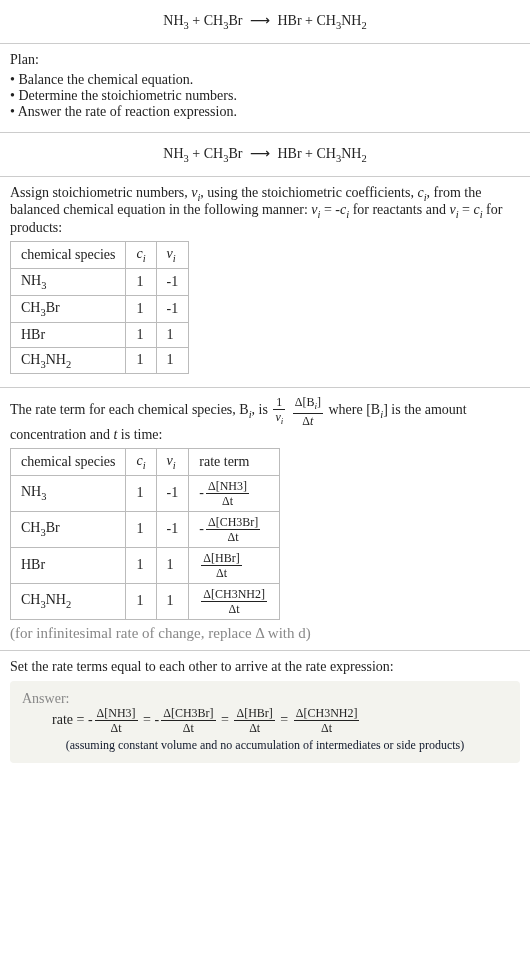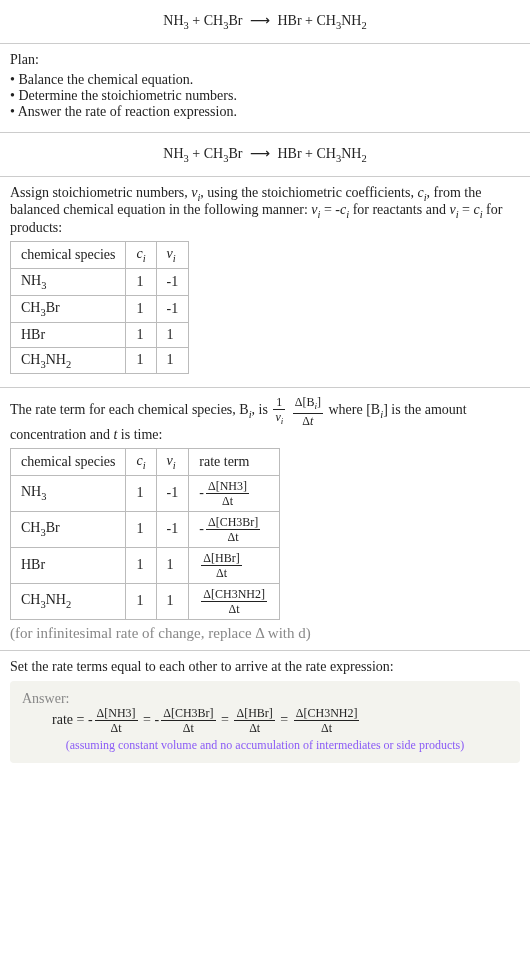--- a/index.html
+++ b/index.html
@@ -53,21 +53,21 @@
   .answer-box {
     background: #f3f3ee;
     border-radius: 4px;
     padding: 10px 12px;
     margin-top: 6px;
   }
   .answer-box .label {
     color: #888;
   }
   .answer-box .note2 {
-    color: #8b5cf6;
+    color: #0f172a;
     font-size: 12px;
     text-align: center;
     margin-top: 4px;
   }
   .frac {
     display: inline-block;
     text-align: center;
     vertical-align: middle;
     font-size: 12px;
     line-height: 1;

